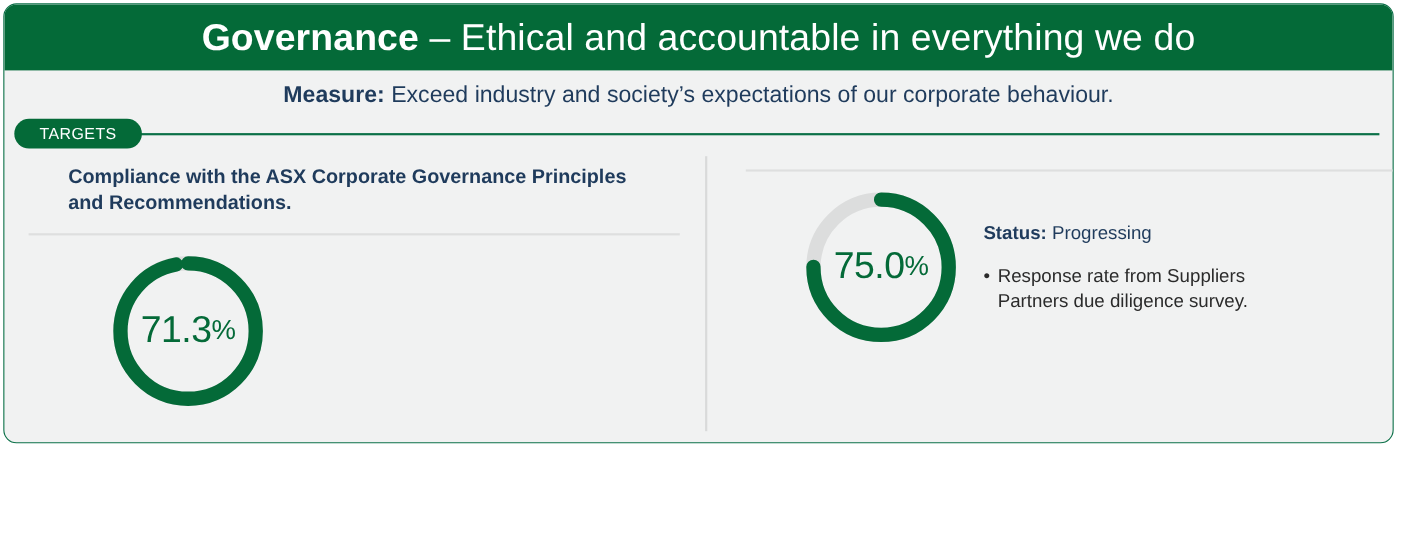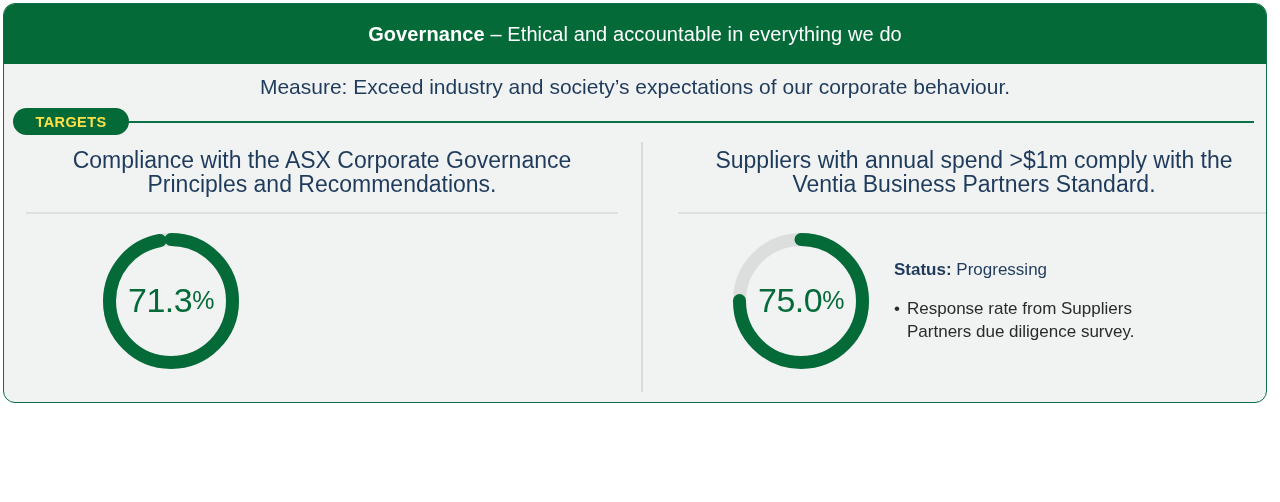--- a/index.html
+++ b/index.html
@@ -34,21 +34,21 @@
     top: 0;
     width: 100%;
     height: 60px;
     background: #046a38;
     display: flex;
     align-items: center;
     justify-content: center;
   }
   .header-title {
     color: #ffffff;
-    font-size: 20px;
+    font-size: 34px;
     letter-spacing: 0.1px;
     white-space: nowrap;
   }
   .header-title .strong {
     font-weight: bold;
   }
 
   
   .measure-row {
     position: absolute;
@@ -59,21 +59,21 @@
     display: flex;
     align-items: center;
     justify-content: center;
   }
   .measure-text {
     color: #1f3b5c;
     font-size: 21px;
     white-space: nowrap;
   }
   .measure-text .strong {
-    font-weight: normal;
+    font-weight: bold;
   }
 
   
   .targets-row {
     position: absolute;
     left: 0;
     top: 104px;
     width: 100%;
     height: 28px;
   }
@@ -91,23 +91,23 @@
     top: 0px;
     width: 116px;
     height: 27px;
     background: #046a38;
     border-radius: 14px;
     display: flex;
     align-items: center;
     justify-content: center;
   }
   .targets-pill span {
-    color: #fde047;
+    color: #ffffff;
     font-size: 14.5px;
-    font-weight: bold;
+    font-weight: normal;
     letter-spacing: 0.4px;
   }
 
   
   .columns {
     position: absolute;
     left: 0;
     top: 134px;
     width: 100%;
     height: 262px;
@@ -125,24 +125,24 @@
     position: absolute;
     left: 637px;
     top: 138px;
     width: 1.5px;
     height: 250px;
     background: #d9dada;
   }
 
   .col-heading {
     margin: 10px auto 0 auto;
-    text-align: center;
+    text-align: left;
     color: #1f3b5c;
-    font-size: 23px;
-    font-weight: normal;
+    font-size: 18px;
+    font-weight: bold;
     line-height: 24px;
     max-width: 520px;
   }
   .col-rule {
     margin: 16px auto 0 auto;
     height: 1.5px;
     background: #dedfdf;
     width: 592px;
   }
   .col-right .col-rule { width: 592px; }
@@ -237,21 +237,20 @@
           </svg>
           <div class="donut-label">
               <span>71.3</span>
               <span class="pct">%</span>
             </div>
         </div>
       </div>
     </div>
 
     <div class="col col-right">
-      <div class="col-heading">Suppliers with annual spend &gt;$1m comply with the Ventia Business Partners Standard.</div>
       <div class="col-rule"></div>
       <div class="metric">
         <div class="donut">
           <svg width="146" height="146" viewBox="0 0 146 146" aria-hidden="true">
             <circle cx="73" cy="73" r="61.5" fill="none" stroke="#dcdddd" stroke-width="13"></circle>
             <circle cx="73" cy="73" r="61.5" fill="none" stroke="#046a38" stroke-width="13" stroke-linecap="round" stroke-dasharray="289.8 96.6" stroke-dashoffset="0" transform="rotate(-90 73 73)"></circle>
           </svg>
           <div class="donut-label">
               <span>75.0</span>
               <span class="pct">%</span>

